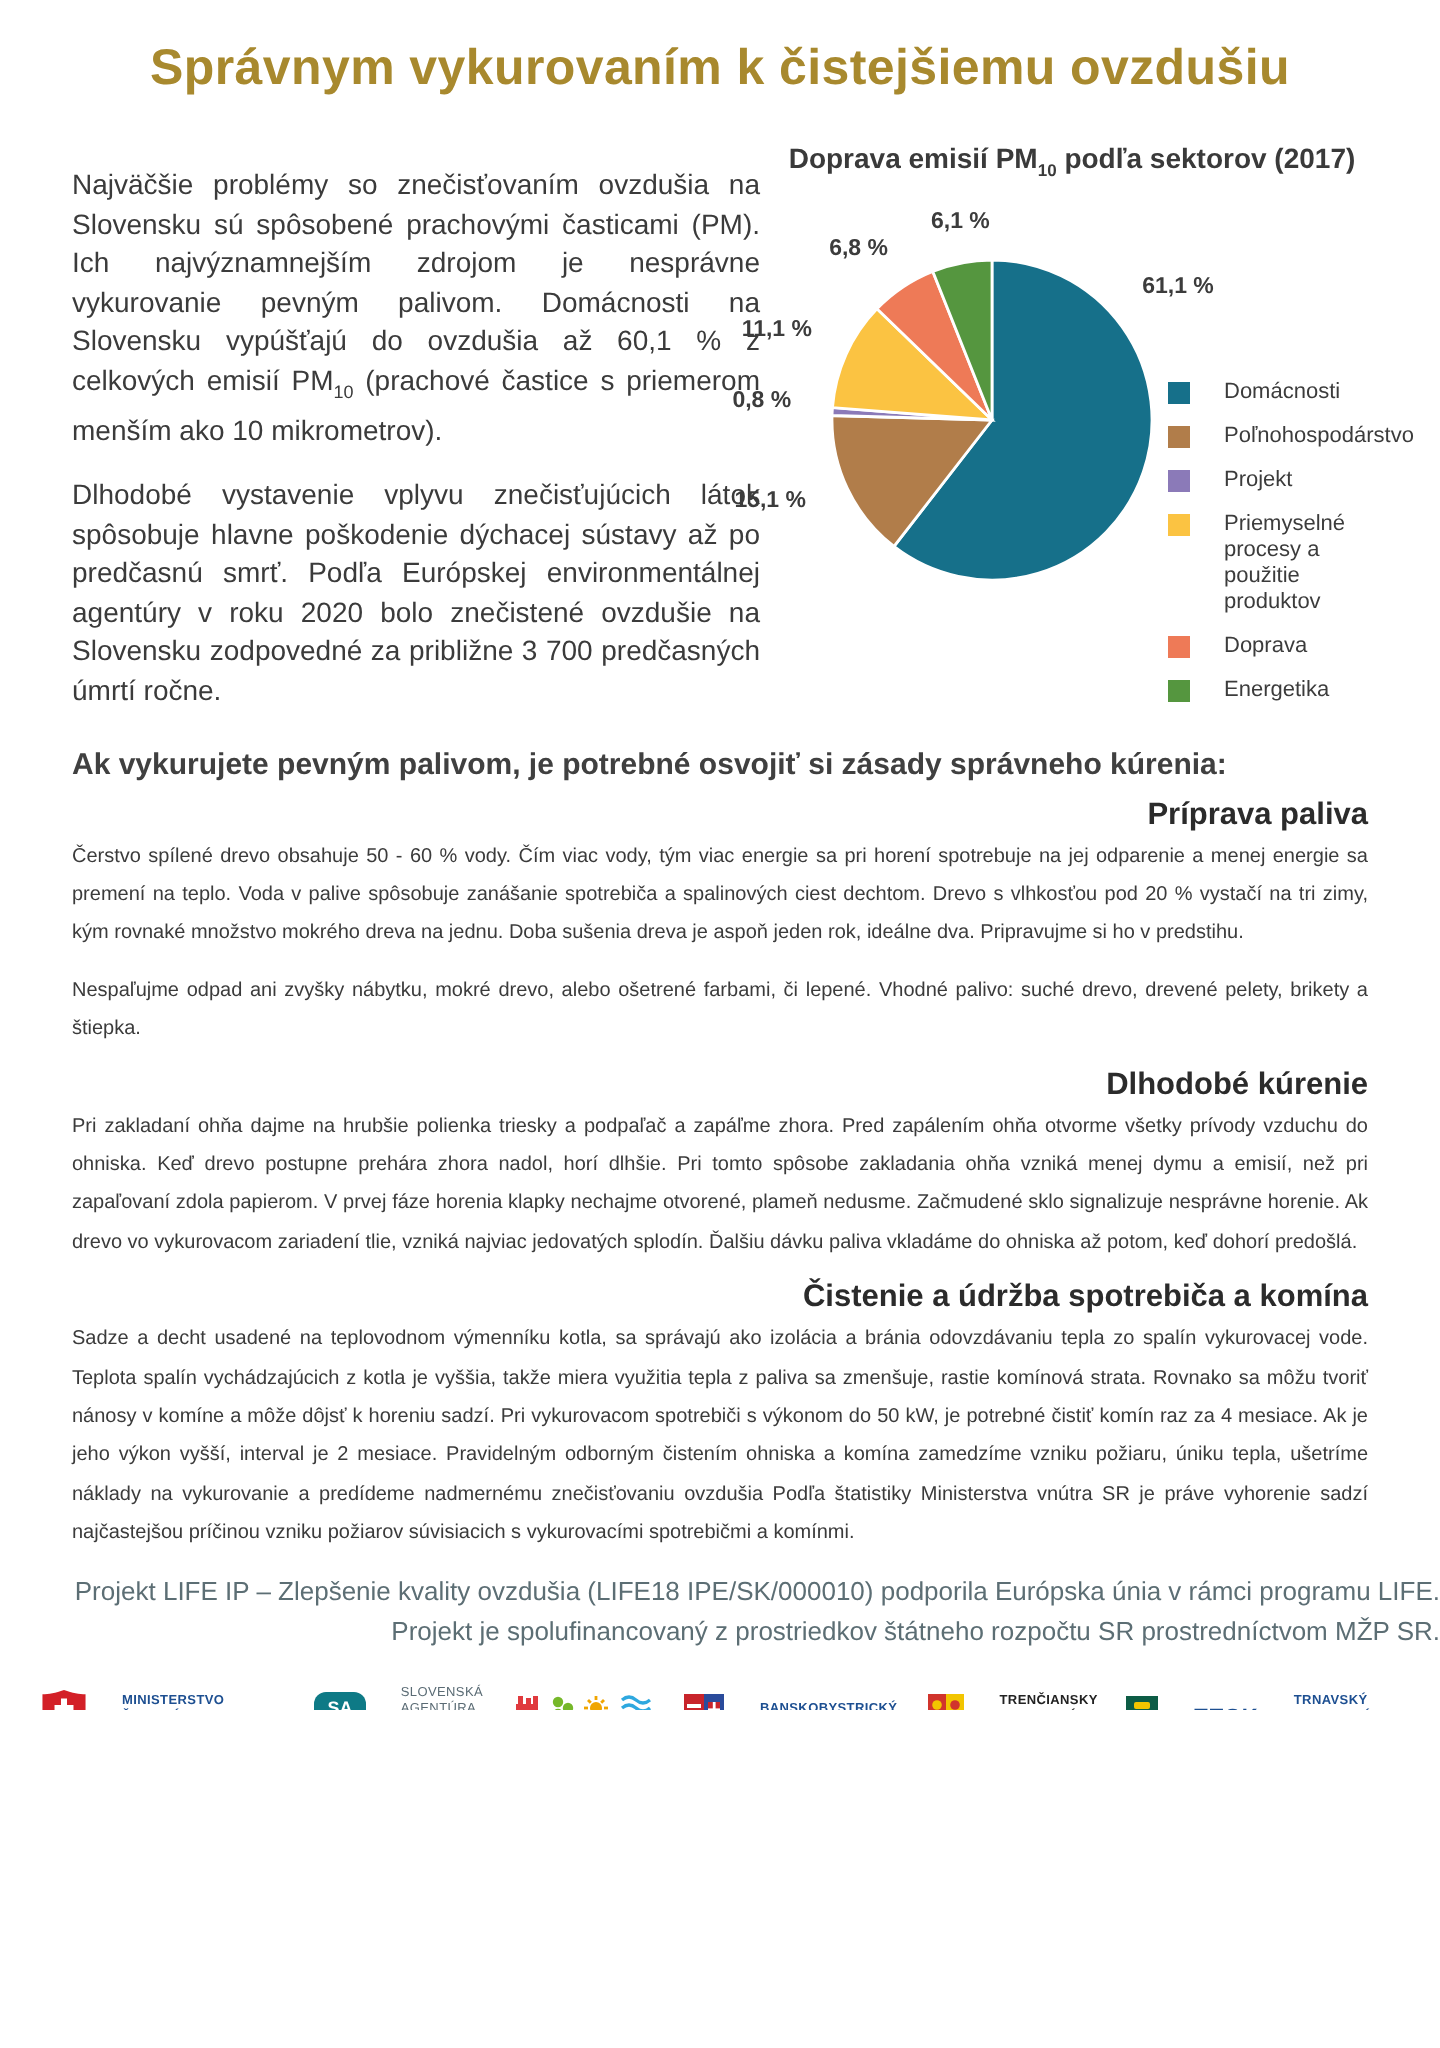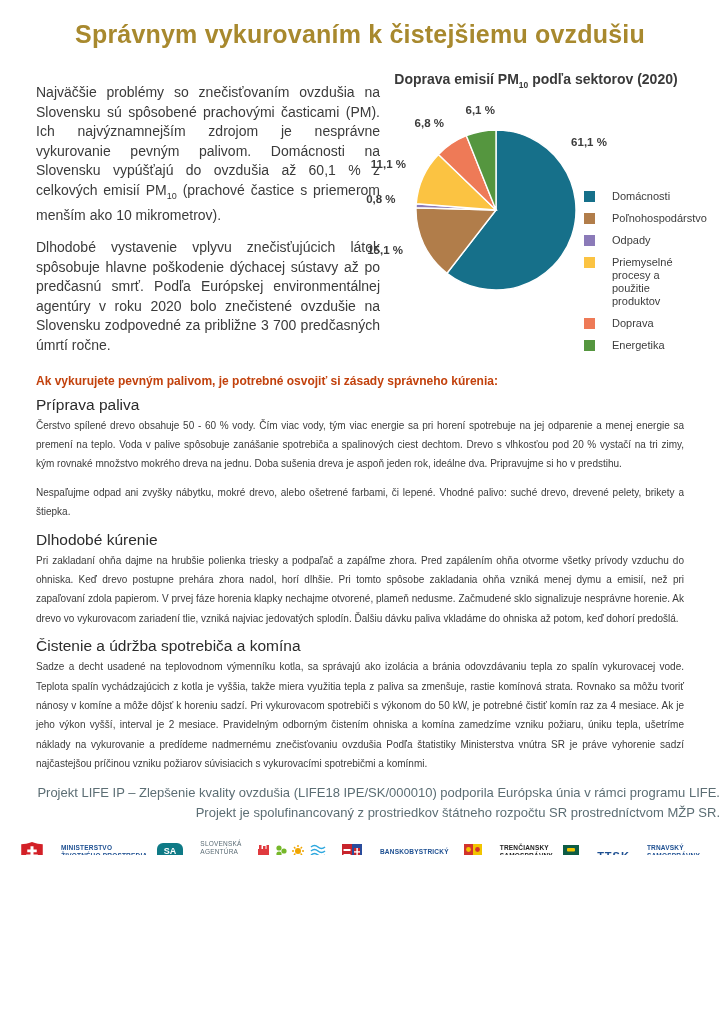--- a/index.html
+++ b/index.html
@@ -16,23 +16,23 @@
   .chart-title{font-size:14px;font-weight:bold;color:#3a3a3a;text-align:center;white-space:nowrap;}
   .chart-title sub{font-size:8.5px;}
   .chart-body{position:relative;height:226px;}
   #pie-svg{position:absolute;left:-4px;top:16px;overflow:visible;}
   .pie-label{font-size:11.5px;font-weight:bold;fill:#3c3c3c;}
   .legend{position:absolute;right:-10px;top:100px;width:110px;}
   .legend-item{display:flex;margin-bottom:9px;}
   .legend-swatch{width:11px;height:11px;flex:none;margin:1px 7px 0 0;}
   .legend-label{font-size:11px;line-height:13px;color:#3c3c3c;padding-left:10px;}
   
-  .gold-heading{margin:8px 36px 0;color:#c2410c;font-size:12px;font-weight:bold;}
+  .gold-heading{margin:8px 36px 0;color:#404040;font-size:15px;font-weight:bold;}
   .sections{margin:2px 36px 0;}
-  .sections h3{font-size:15.5px;font-weight:normal;color:#2b2b2b;margin:8px 0 2px;}
+  .sections h3{font-size:15.5px;font-weight:bold;color:#2b2b2b;margin:8px 0 2px;text-align:right;}
   .sections p{margin:0 0 9px;font-size:10px;line-height:19.4px;text-align:justify;}
   
   .footer{margin-top:6px;text-align:right;color:#5c6e74;font-size:13px;line-height:20px;}
   
   .logos{margin:8px 20px 0;}
   .logo-row{display:flex;justify-content:space-between;align-items:center;height:50px;}
   .logo-item{display:flex;align-items:center;gap:17px;}
   .logo-item.vert{flex-direction:column;gap:2px;}
   .logo-text{display:flex;flex-direction:column;}
   .logo-line{font-size:6.5px;font-weight:bold;line-height:8px;letter-spacing:0.2px;}
@@ -52,21 +52,21 @@
 
   <h1 class="title">Správnym vykurovaním k čistejšiemu ovzdušiu</h1>
 
   <div class="top">
     <div class="intro">
       <p><span>Najväčšie problémy so znečisťovaním ovzdušia na Slovensku sú spôsobené prachovými časticami (PM). Ich najvýznamnejším zdrojom je nesprávne vykurovanie pevným palivom. Domácnosti na Slovensku vypúšťajú do ovzdušia až 60,1 % z celkových emisií PM</span><sub class="pm">10</sub><span> (prachové častice s priemerom menším ako 10 mikrometrov).</span></p>
       <p>Dlhodobé vystavenie vplyvu znečisťujúcich látok spôsobuje hlavne poškodenie dýchacej sústavy až po predčasnú smrť. Podľa Európskej environmentálnej agentúry v roku 2020 bolo znečistené ovzdušie na Slovensku zodpovedné za približne 3 700 predčasných úmrtí ročne.</p>
     </div>
 
     <div class="chart">
-      <div class="chart-title"><span>Doprava emisií PM</span><sub>10</sub><span> podľa sektorov (2020)</span></div>
+      <div class="chart-title"><span>Doprava emisií PM</span><sub>10</sub><span> podľa sektorov (2017)</span></div>
       <div class="chart-body">
         <svg id="pie-svg" width="224" height="200">
             <path d="M 112 104 L 112.00 24.00 A 80 80 0 1 1 62.99 167.23 Z" fill="#16708a" stroke="#ffffff" stroke-width="1.4"></path>
             <path d="M 112 104 L 62.99 167.23 A 80 80 0 0 1 32.03 101.76 Z" fill="#b17d4a" stroke="#ffffff" stroke-width="1.4"></path>
             <path d="M 112 104 L 32.03 101.76 A 80 80 0 0 1 32.24 97.79 Z" fill="#8b7ab8" stroke="#ffffff" stroke-width="1.4"></path>
             <path d="M 112 104 L 32.24 97.79 A 80 80 0 0 1 54.47 48.41 Z" fill="#fbc342" stroke="#ffffff" stroke-width="1.4"></path>
             <path d="M 112 104 L 54.47 48.41 A 80 80 0 0 1 82.37 29.69 Z" fill="#ee7a57" stroke="#ffffff" stroke-width="1.4"></path>
             <path d="M 112 104 L 82.37 29.69 A 80 80 0 0 1 112.00 24.00 Z" fill="#55963f" stroke="#ffffff" stroke-width="1.4"></path>
             <text x="187.1" y="40.4" text-anchor="start" class="pie-label">61,1 %</text>
             <text x="19.0" y="147.5" text-anchor="end" class="pie-label">15,1 %</text>
@@ -79,21 +79,21 @@
             <div class="legend-item">
               <span class="legend-swatch" style="background: rgb(22, 112, 138);"></span>
               <span class="legend-label">Domácnosti</span>
             </div>
             <div class="legend-item">
               <span class="legend-swatch" style="background: rgb(177, 125, 74);"></span>
               <span class="legend-label">Poľnohospodárstvo</span>
             </div>
             <div class="legend-item">
               <span class="legend-swatch" style="background: rgb(139, 122, 184);"></span>
-              <span class="legend-label">Odpady</span>
+              <span class="legend-label">Projekt</span>
             </div>
             <div class="legend-item">
               <span class="legend-swatch" style="background: rgb(251, 195, 66);"></span>
               <span class="legend-label">Priemyselné procesy a použitie produktov</span>
             </div>
             <div class="legend-item">
               <span class="legend-swatch" style="background: rgb(238, 122, 87);"></span>
               <span class="legend-label">Doprava</span>
             </div>
             <div class="legend-item">

